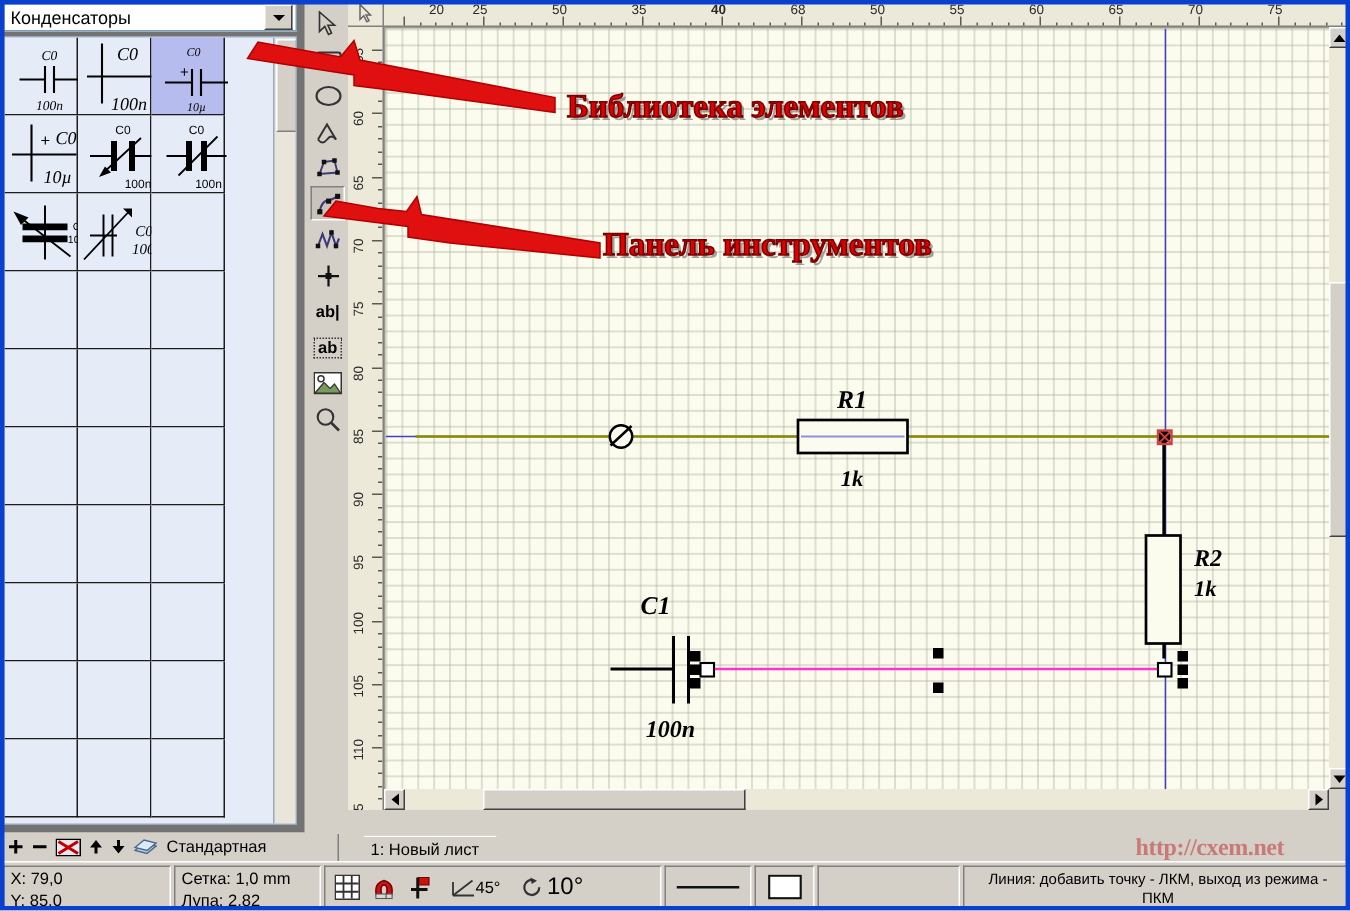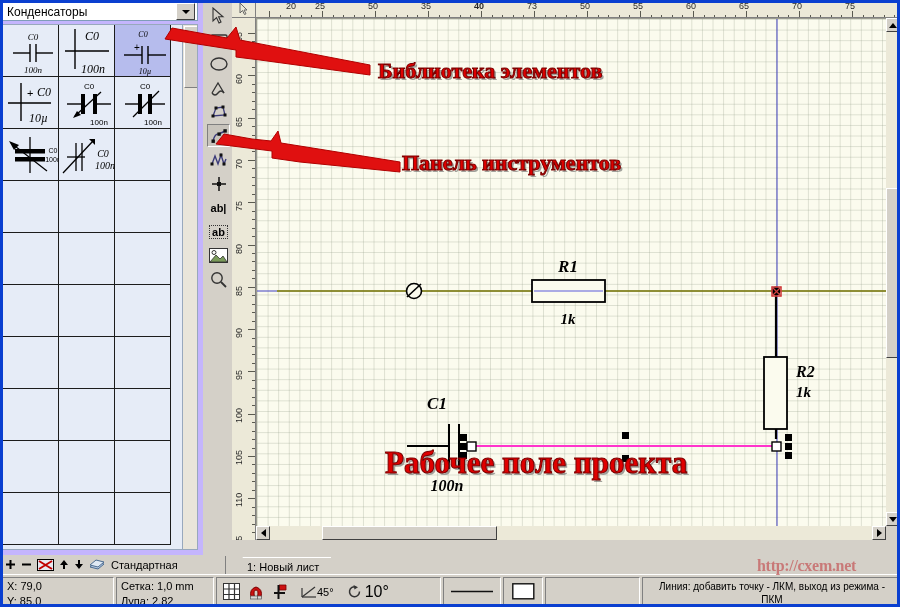--- a/index.html
+++ b/index.html
@@ -5,39 +5,39 @@
   html,body{margin:0;padding:0;}
   body{
     width:900px;height:607px;overflow:hidden;
     font-family:"Liberation Sans",sans-serif;
     font-size:11px;color:#000;background:#d4d0c8;
     position:relative;
   }
   .abs{position:absolute;}
 
   
-  #library-panel{left:0;top:0;width:203px;height:555px;background:#c4b5fd;}
+  #library-panel{left:0;top:0;width:203px;height:555px;background:#737373;}
   #library-combo{
     left:2px;top:2px;width:196px;height:19px;background:#fff;
     border:1px solid #7f9db9;box-sizing:border-box;
     display:flex;align-items:center;
   }
   #library-combo .txt{padding-left:4px;font-size:12px;color:#000;flex:1;}
   #library-combo .arrowbox{
     width:17px;height:15px;margin-right:2px;background:#d4d0c8;
     border:1px solid #fff;border-right-color:#404040;border-bottom-color:#404040;
     display:flex;align-items:center;justify-content:center;
   }
   .caret-dn{width:0;height:0;border-left:4px solid transparent;border-right:4px solid transparent;border-top:4px solid #000;}
 
   #library-grid-wrap{
     left:2px;top:24px;width:196px;height:526px;
     background:#e6ecf7;border:1px solid #98a8bd;box-sizing:border-box;overflow:hidden;
   }
-  #library-grid{position:absolute;left:0;top:0;width:168px;}
+  #library-grid{position:absolute;left:0;top:0;width:147px;}
   .lib-row{display:flex;height:52px;}
   .lib-cell{
     width:60px;height:52px;box-sizing:border-box;
     border-right:1px solid #1c1c1c;border-bottom:1px solid #1c1c1c;
     background:#e6ecf7;position:relative;
   }
   .lib-cell.sel{background:#b6bced;}
   .lib-cell svg{position:absolute;left:0;top:0;}
   #lib-scroll{
     position:absolute;right:0;top:0;width:14px;height:524px;background:#e9e5da;
@@ -430,21 +430,21 @@
       <div class="rtick" style="left: 193.2px; top: 15px; width: 1px; height: 3px;"></div>
       <div class="rtick" style="left: 203.8px; top: 15px; width: 1px; height: 3px;"></div>
       <div class="rtick" style="left: 214.4px; top: 15px; width: 1px; height: 3px;"></div>
       <div class="rtick" style="left: 225px; top: 11px; width: 1px; height: 7px;"></div>
       <div class="rlab" style="left: 218px; top: 1px; font-weight: bold;">40</div>
       <div class="rtick" style="left: 235.6px; top: 15px; width: 1px; height: 3px;"></div>
       <div class="rtick" style="left: 246.2px; top: 15px; width: 1px; height: 3px;"></div>
       <div class="rtick" style="left: 256.8px; top: 15px; width: 1px; height: 3px;"></div>
       <div class="rtick" style="left: 267.4px; top: 15px; width: 1px; height: 3px;"></div>
       <div class="rtick" style="left: 278px; top: 11px; width: 1px; height: 7px;"></div>
-      <div class="rlab" style="left: 271px; top: 1px;">73</div>
+      <div class="rlab" style="left: 271px; top: 1px;">68</div>
       <div class="rtick" style="left: 288.6px; top: 15px; width: 1px; height: 3px;"></div>
       <div class="rtick" style="left: 299.2px; top: 15px; width: 1px; height: 3px;"></div>
       <div class="rtick" style="left: 309.8px; top: 15px; width: 1px; height: 3px;"></div>
       <div class="rtick" style="left: 320.4px; top: 15px; width: 1px; height: 3px;"></div>
       <div class="rtick" style="left: 331px; top: 11px; width: 1px; height: 7px;"></div>
       <div class="rlab" style="left: 324px; top: 1px;">50</div>
       <div class="rtick" style="left: 341.6px; top: 15px; width: 1px; height: 3px;"></div>
       <div class="rtick" style="left: 352.2px; top: 15px; width: 1px; height: 3px;"></div>
       <div class="rtick" style="left: 362.8px; top: 15px; width: 1px; height: 3px;"></div>
       <div class="rtick" style="left: 373.4px; top: 15px; width: 1px; height: 3px;"></div>
@@ -616,21 +616,20 @@
         <rect x="515" y="423" width="9" height="9" fill="#fff" stroke="#000" stroke-width="1.4"></rect>
       </g>
 
       <g>
         <rect x="515" y="268" width="9" height="9" fill="none" stroke="#d04040" stroke-width="1.6"></rect>
         <line x1="515" y1="268" x2="524" y2="277" stroke="#d04040" stroke-width="1.2"></line>
         <line x1="524" y1="268" x2="515" y2="277" stroke="#d04040" stroke-width="1.2"></line>
       </g>
     </svg>
 
-    <div class="anno" style="left:128px;top:426px;font-size:31px;">Рабочее поле проекта</div>
   </div>
 
   <div class="abs" id="vscroll">
     <div class="sb-btn" style="left:0;top:0;">
         <i class="tri tri-up"></i>
       </div>
     <div class="thumbV" style="top:170px;height:170px;"></div>
     <div class="sb-btn" style="left:0;bottom:0;">
         <i class="tri tri-dn"></i>
       </div>

